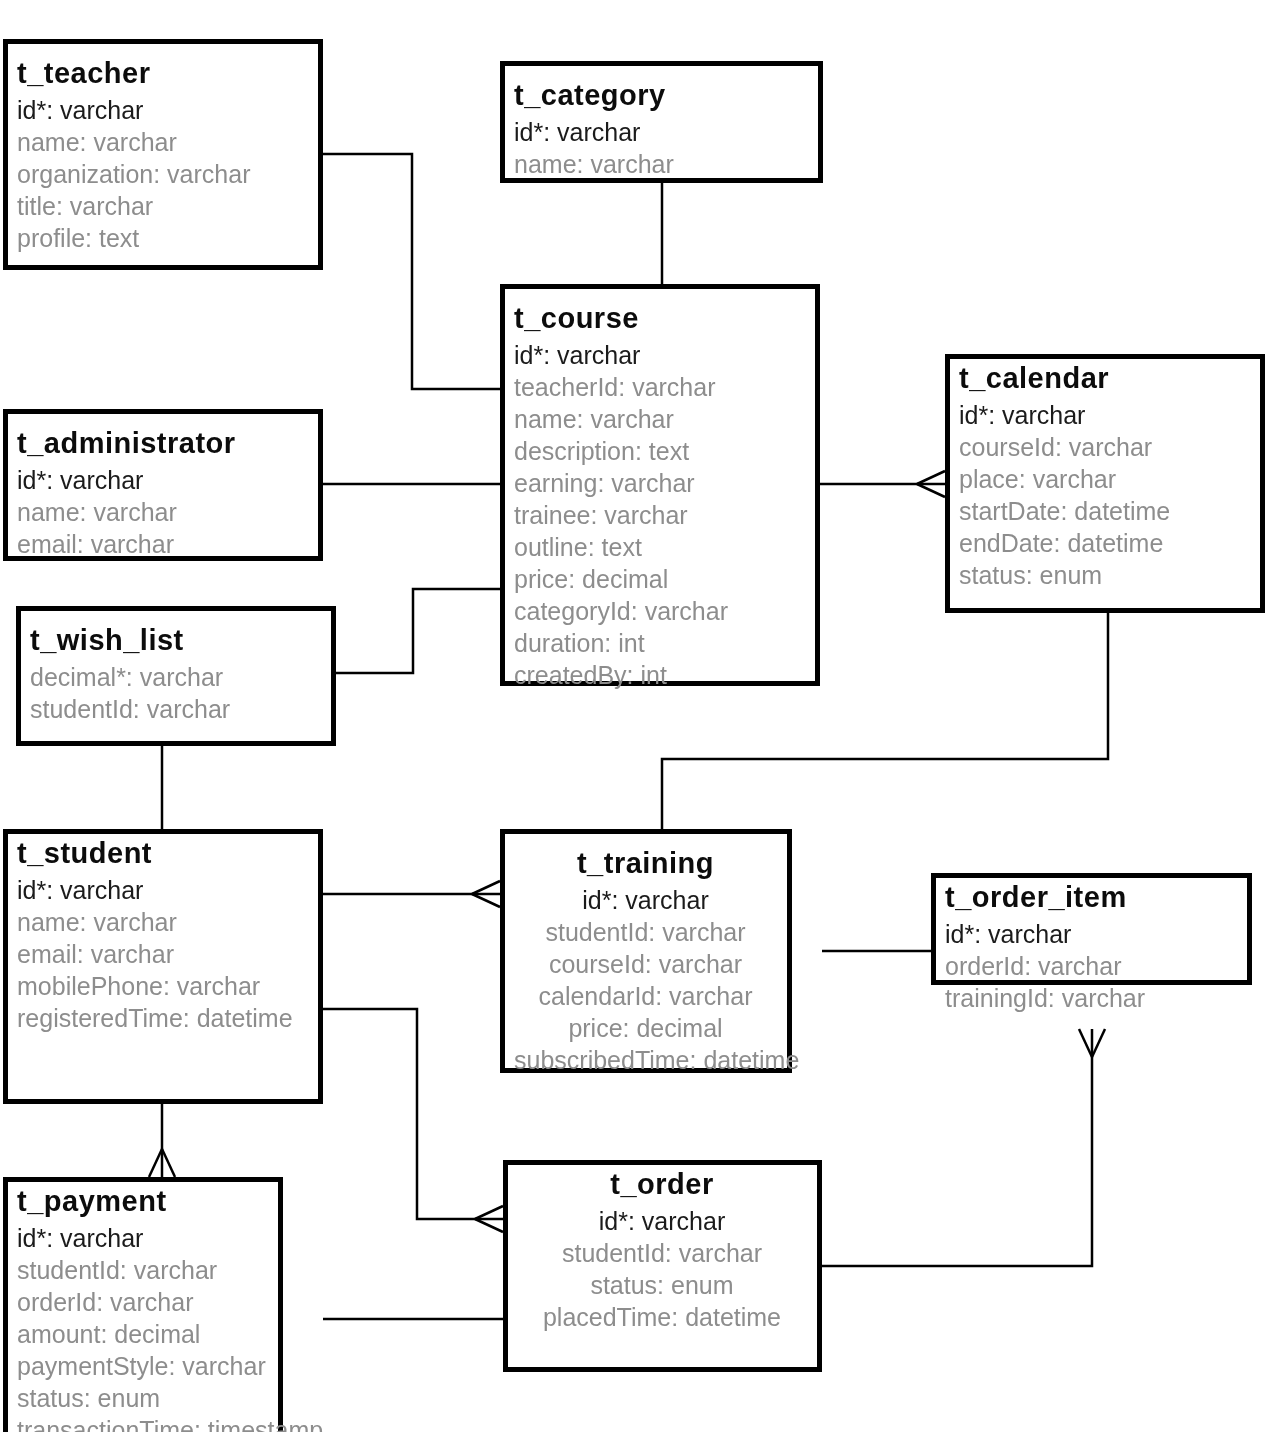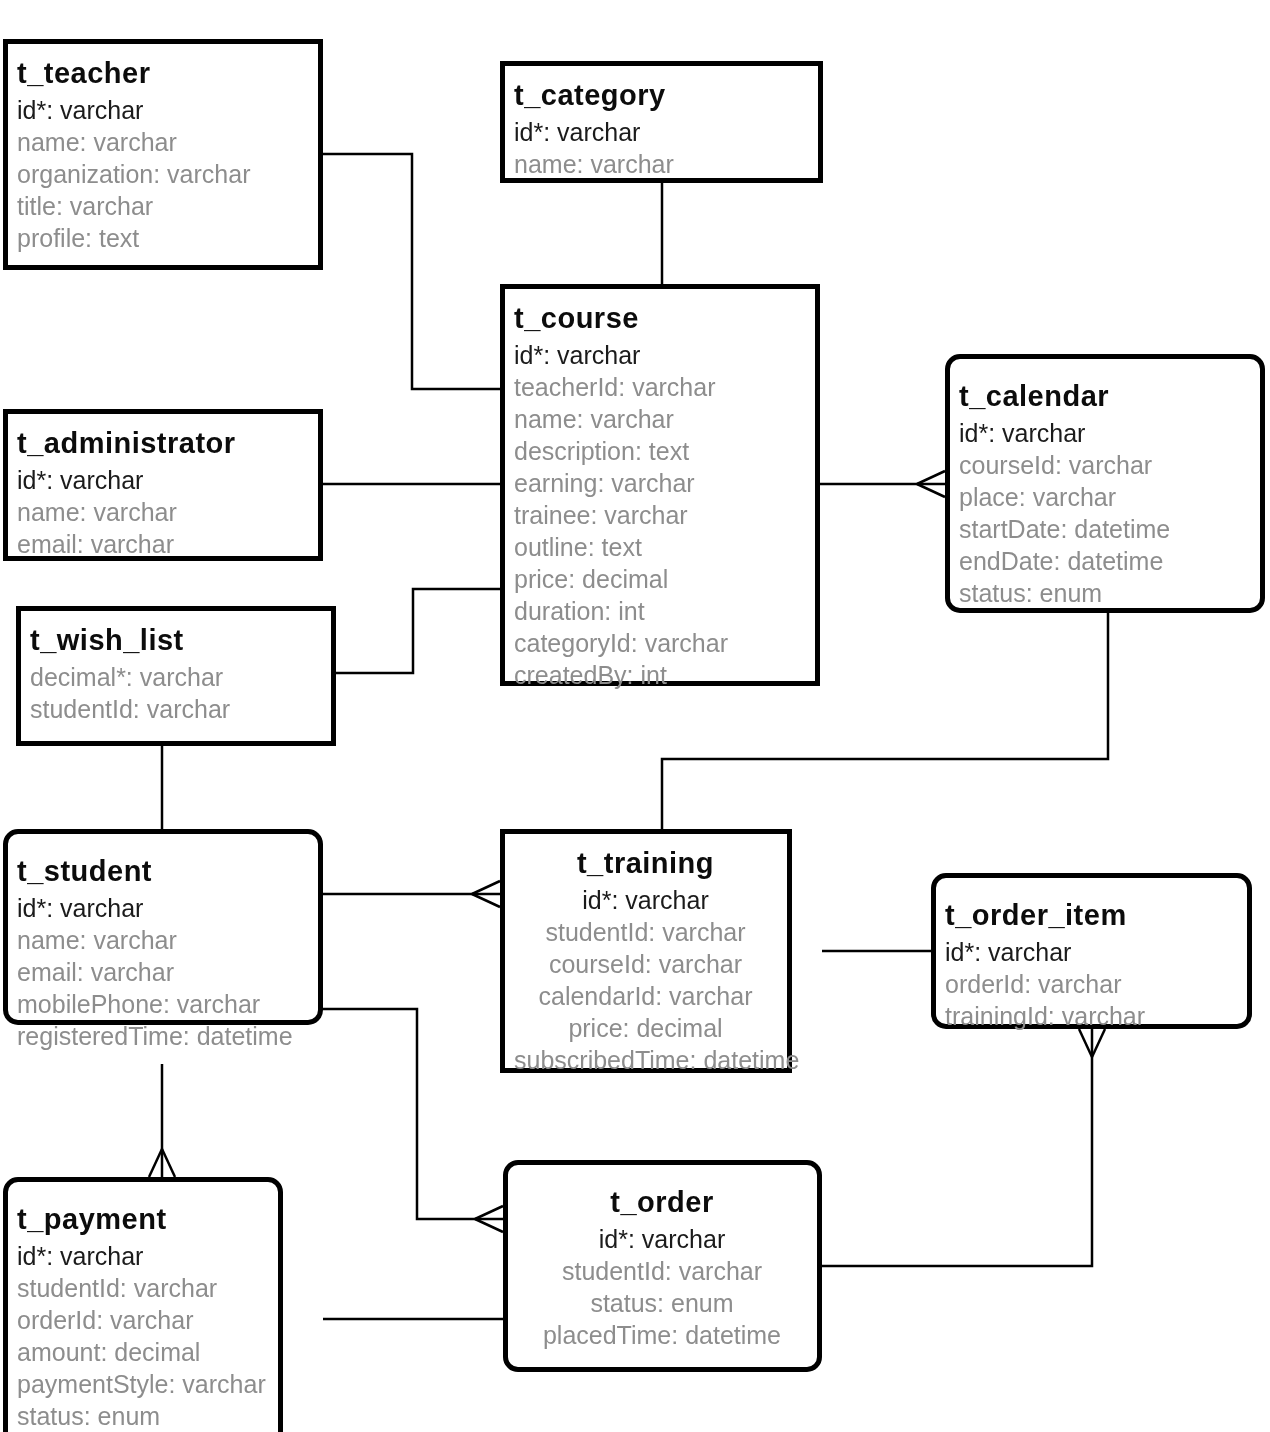--- a/index.html
+++ b/index.html
@@ -49,22 +49,21 @@
   .frow {
     font-size: 25px;
     line-height: 32px;
     color: #8d8d8d;
     white-space: nowrap;
   }
   .frow.key {
     color: #1b1b1b;
   }
   .table.pad-lg {
-    padding-top: 18px;
-    border-radius: 15px;
+    padding-top: 0;
   }
 </style>
 </head>
 <body>
 
 <div class="canvas">
 
   <svg class="edges" viewBox="0 0 1270 1432" xmlns="http://www.w3.org/2000/svg">
     <g>
       <polyline points="323,118 412,118 412,353 500,353"></polyline>
@@ -135,22 +134,22 @@
   <div class="table" style="left:500px;top:248px;width:320px;height:402px;">
     <div class="tname">t_course</div>
     <div class="frow key">id*: varchar</div>
     <div class="frow">teacherId: varchar</div>
     <div class="frow">name: varchar</div>
     <div class="frow">description: text</div>
     <div class="frow">earning: varchar</div>
     <div class="frow">trainee: varchar</div>
     <div class="frow">outline: text</div>
     <div class="frow">price: decimal</div>
+    <div class="frow">categoryId: varchar</div>
     <div class="frow">duration: int</div>
-    <div class="frow">categoryId: varchar</div>
     <div class="frow">createdBy: int</div>
   </div>
 
   <div class="table pad-lg" style="left:945px;top:318px;width:320px;height:259px;">
     <div class="tname">t_calendar</div>
     <div class="frow key">id*: varchar</div>
     <div class="frow">courseId: varchar</div>
     <div class="frow">place: varchar</div>
     <div class="frow">startDate: datetime</div>
     <div class="frow">endDate: datetime</div>
@@ -163,40 +162,40 @@
     <div class="frow">name: varchar</div>
     <div class="frow">email: varchar</div>
   </div>
 
   <div class="table" style="left:16px;top:570px;width:320px;height:140px;">
     <div class="tname">t_wish_list</div>
     <div class="frow">decimal*: varchar</div>
     <div class="frow">studentId: varchar</div>
   </div>
 
-  <div class="table pad-lg" style="left:3px;top:793px;width:320px;height:196px;">
+  <div class="table pad-lg" style="left:3px;top:793px;width:320px;height:275px;">
     <div class="tname">t_student</div>
     <div class="frow key">id*: varchar</div>
     <div class="frow">name: varchar</div>
     <div class="frow">email: varchar</div>
     <div class="frow">mobilePhone: varchar</div>
     <div class="frow">registeredTime: datetime</div>
   </div>
 
   <div class="table" style="left:500px;top:793px;width:292px;height:244px;text-align:center;">
     <div class="tname">t_training</div>
     <div class="frow key">id*: varchar</div>
     <div class="frow">studentId: varchar</div>
     <div class="frow">courseId: varchar</div>
     <div class="frow">calendarId: varchar</div>
     <div class="frow">price: decimal</div>
     <div class="frow">subscribedTime: datetime</div>
   </div>
 
-  <div class="table pad-lg" style="left:931px;top:837px;width:321px;height:156px;">
+  <div class="table pad-lg" style="left:931px;top:837px;width:321px;height:112px;">
     <div class="tname">t_order_item</div>
     <div class="frow key">id*: varchar</div>
     <div class="frow">orderId: varchar</div>
     <div class="frow">trainingId: varchar</div>
   </div>
 
   <div class="table pad-lg" style="left:3px;top:1141px;width:280px;height:288px;">
     <div class="tname">t_payment</div>
     <div class="frow key">id*: varchar</div>
     <div class="frow">studentId: varchar</div>

